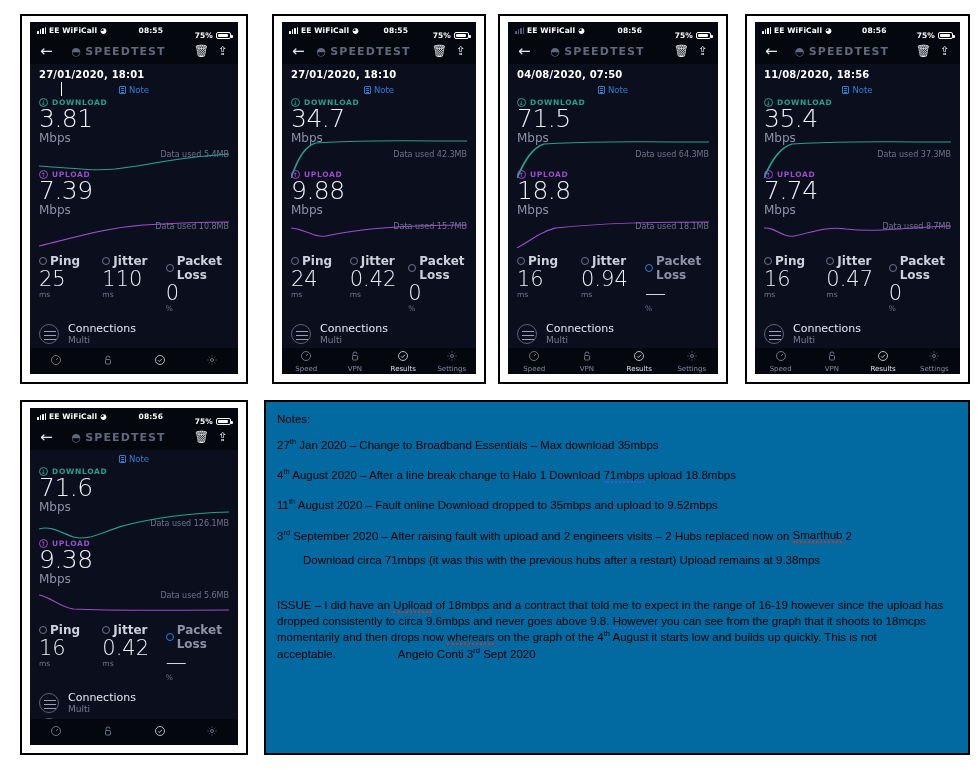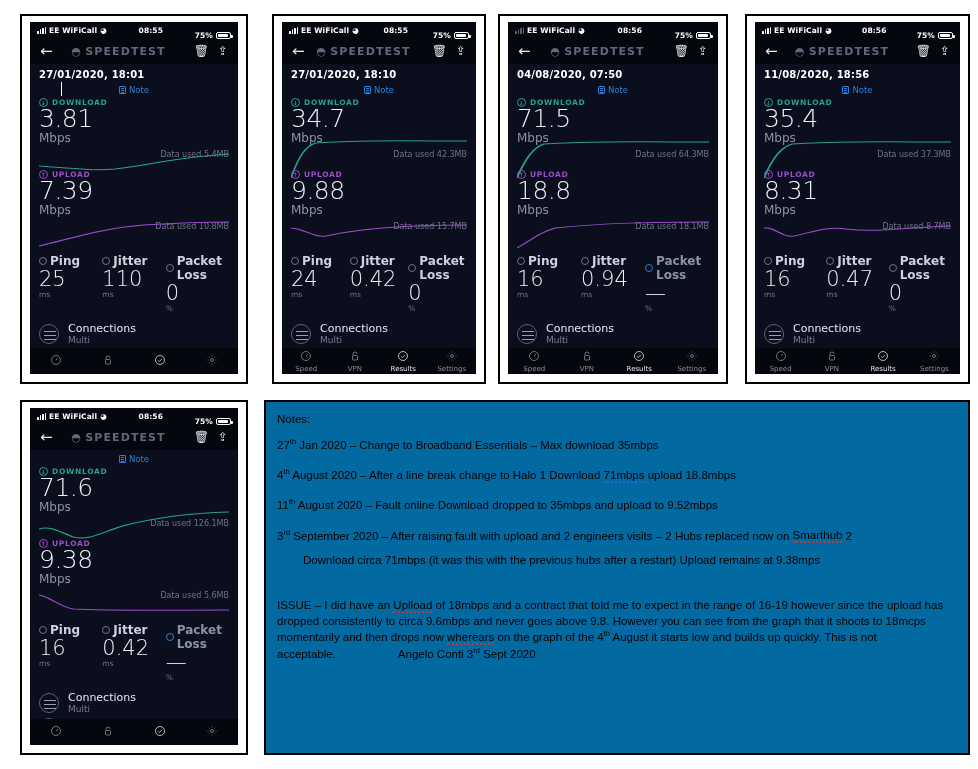--- a/index.html
+++ b/index.html
@@ -595,21 +595,21 @@
             <div class="munit">Mbps</div>
             <div class="dataused">Data used 37.3MB</div>
             <div class="graph" style="bottom:-20px;">
               <svg viewBox="0 0 100 42" preserveAspectRatio="none">
                 <path d="M0,40 C4,22 9,9 15,6 C42,3 70,4 100,4" fill="none" stroke="#28a08a" stroke-width="1"></path>
               </svg>
             </div>
           </div>
           <div class="metric" style="height:62px;margin-top:10px;">
             <div class="mlabel ul"><span class="circ">↑</span>UPLOAD</div>
-            <div class="mval">8.31</div>
+            <div class="mval">7.74</div>
             <div class="munit">Mbps</div>
             <div class="dataused">Data used 8.7MB</div>
             <div class="graph" style="bottom:-22px;">
               <svg viewBox="0 0 100 42" preserveAspectRatio="none">
                 <path d="M0,16 C6,15 10,26 16,24 C26,20 34,14 44,17 C60,21 78,15 100,14" fill="none" stroke="#9b4dca" stroke-width="1"></path>
               </svg>
             </div>
           </div>
           <div class="pjl" style="margin-top:14px;">
             <div class="cell">

